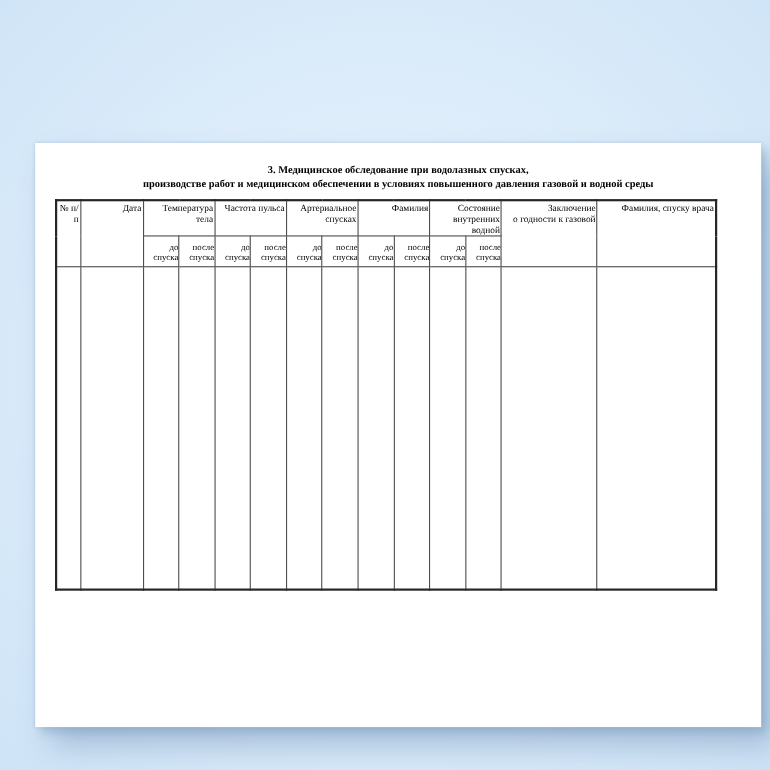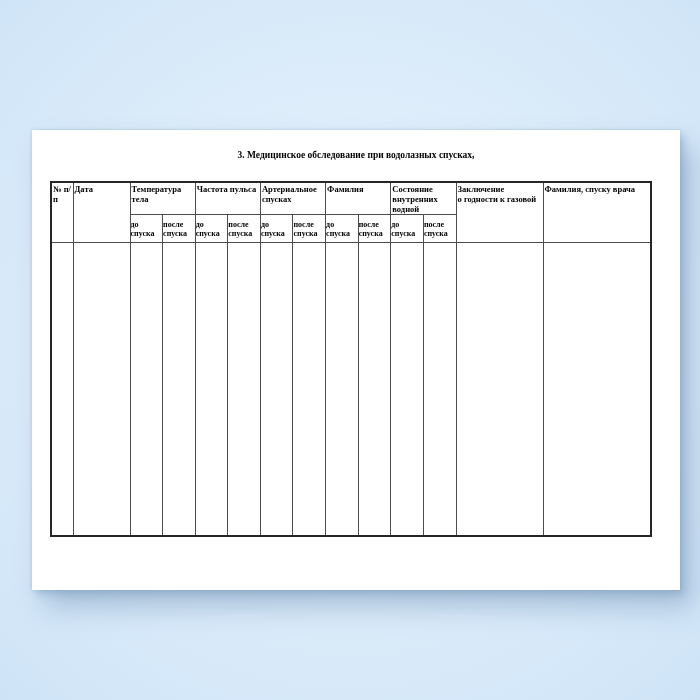--- a/index.html
+++ b/index.html
@@ -14,26 +14,27 @@
     position: relative;
     width: 700px;
     height: 700px;
     background: radial-gradient(circle 620px at 50% 48%, #ecf5fd 0%, #dcecfa 42%, #d2e6f8 72%, #c8def3 100%);
   }
   .sheet {
     position: absolute;
     left: 32px;
     top: 130px;
     width: 648px;
-    height: 460px;
+    height: 531px;
     background: #ffffff;
     box-shadow:
       0 0 3px rgba(125, 155, 190, 0.35),
       4px 5px 7px rgba(115, 148, 183, 0.35),
       13px 17px 26px rgba(108, 140, 178, 0.45);
+    padding-left: 12px;
   }
   .title {
     position: absolute;
     top: 19px;
     left: 0;
     width: 100%;
     text-align: center;
     font-weight: bold;
     font-size: 9.5px;
     line-height: 12.5px;
@@ -48,24 +49,24 @@
     border-collapse: collapse;
     table-layout: fixed;
     border: 2px solid #262626;
   }
   table.med th, table.med td {
     border: 1px solid #4d4d4d;
     margin: 0;
     color: #000;
   }
   table.med th {
-    font-weight: bold;
+    font-weight: normal;
     font-size: 8.5px;
     line-height: 9.8px;
-    text-align: left;
+    text-align: right;
     vertical-align: top;
     padding: 2px 1px 0 1px;
     overflow: hidden;
   }
   tr.hdr1 { height: 31px; }
   tr.hdr2 { height: 28px; }
   tr.hdr2 th {
     font-size: 8px;
     line-height: 9px;
     vertical-align: middle;
@@ -76,20 +77,21 @@
   .prewrap { white-space: pre-line; }
 </style>
 </head>
 <body>
 
 <div class="bg">
   <div class="sheet">
 
     <div class="title">
       <div>3. Медицинское обследование при водолазных спусках,</div>
+      <div>производстве работ и медицинском обеспечении в условиях повышенного давления газовой и водной среды</div>
     </div>
 
     <table class="med">
       <colgroup>
         <col style="width:22px">
         <col style="width:57px">
         <col style="width:32.6px">
           <col style="width:32.6px">
         <col style="width:32.6px">
           <col style="width:32.6px">

